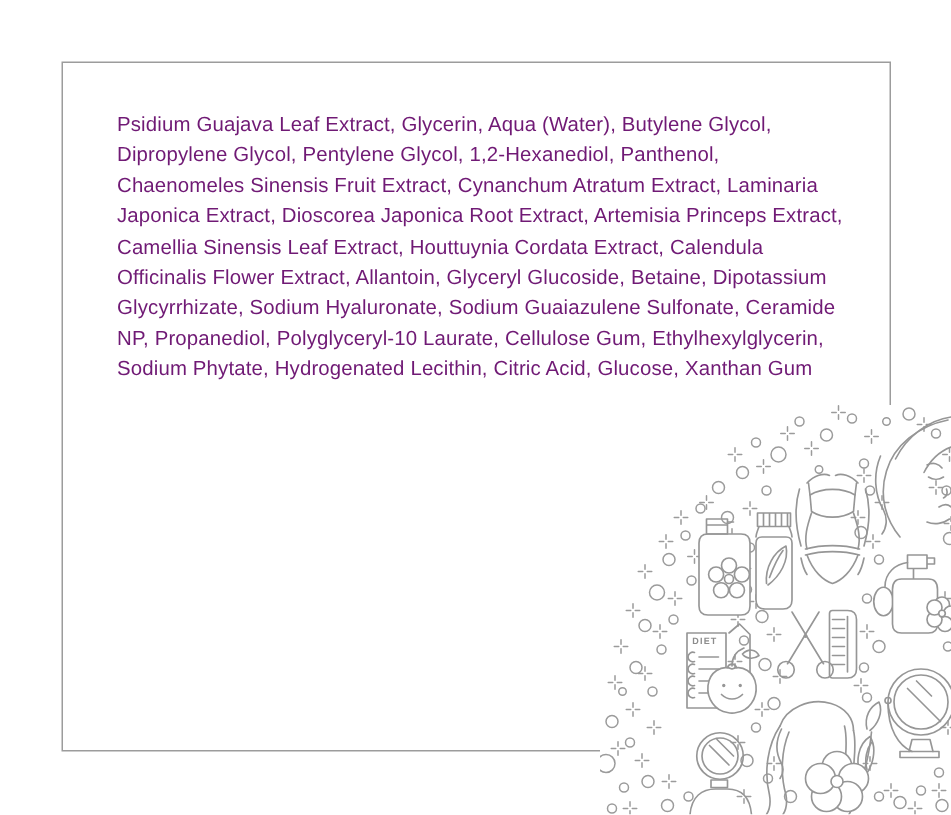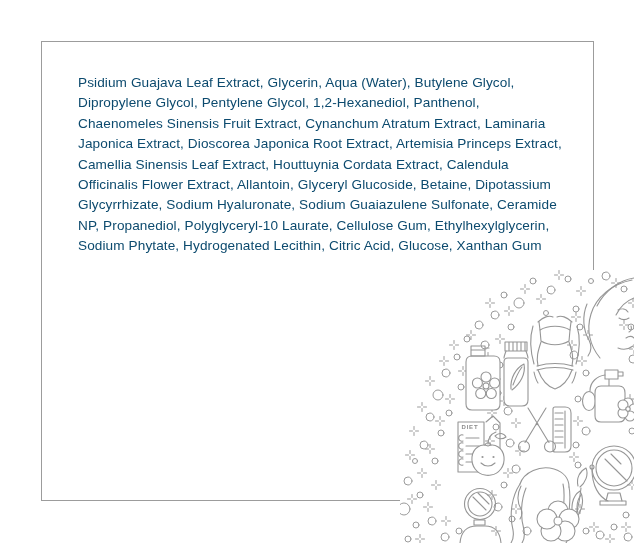--- a/index.html
+++ b/index.html
@@ -6,21 +6,21 @@
   body{
     width:634px;height:543px;position:relative;background:#ffffff;
     font-family:"Liberation Sans", sans-serif;overflow:hidden;
   }
   .card{
     position:absolute;left:41px;top:41px;width:553px;height:460px;
     box-sizing:border-box;border:1px solid #9c9c9c;background:#ffffff;
   }
   .ingredients{
     position:absolute;left:36px;top:31px;width:516px;margin:0;
-    font-size:13.6px;line-height:20.4px;color:#0c4a6e;
+    font-size:13.6px;line-height:20.4px;color:#701a75;
     white-space:pre-line;letter-spacing:0.1px;
   }
   .illo{
     position:absolute;left:400px;top:270px;width:234px;height:273px;
     background:#ffffff;
   }
   .illo svg{display:block}
   .ln{fill:none;stroke:#969696;stroke-width:1.1;stroke-linecap:round;stroke-linejoin:round}
   .wf{fill:#ffffff;stroke:#969696;stroke-width:1.1;stroke-linecap:round;stroke-linejoin:round}
   .deco{fill:none;stroke:#9b9b9b;stroke-width:1;stroke-linecap:round}

